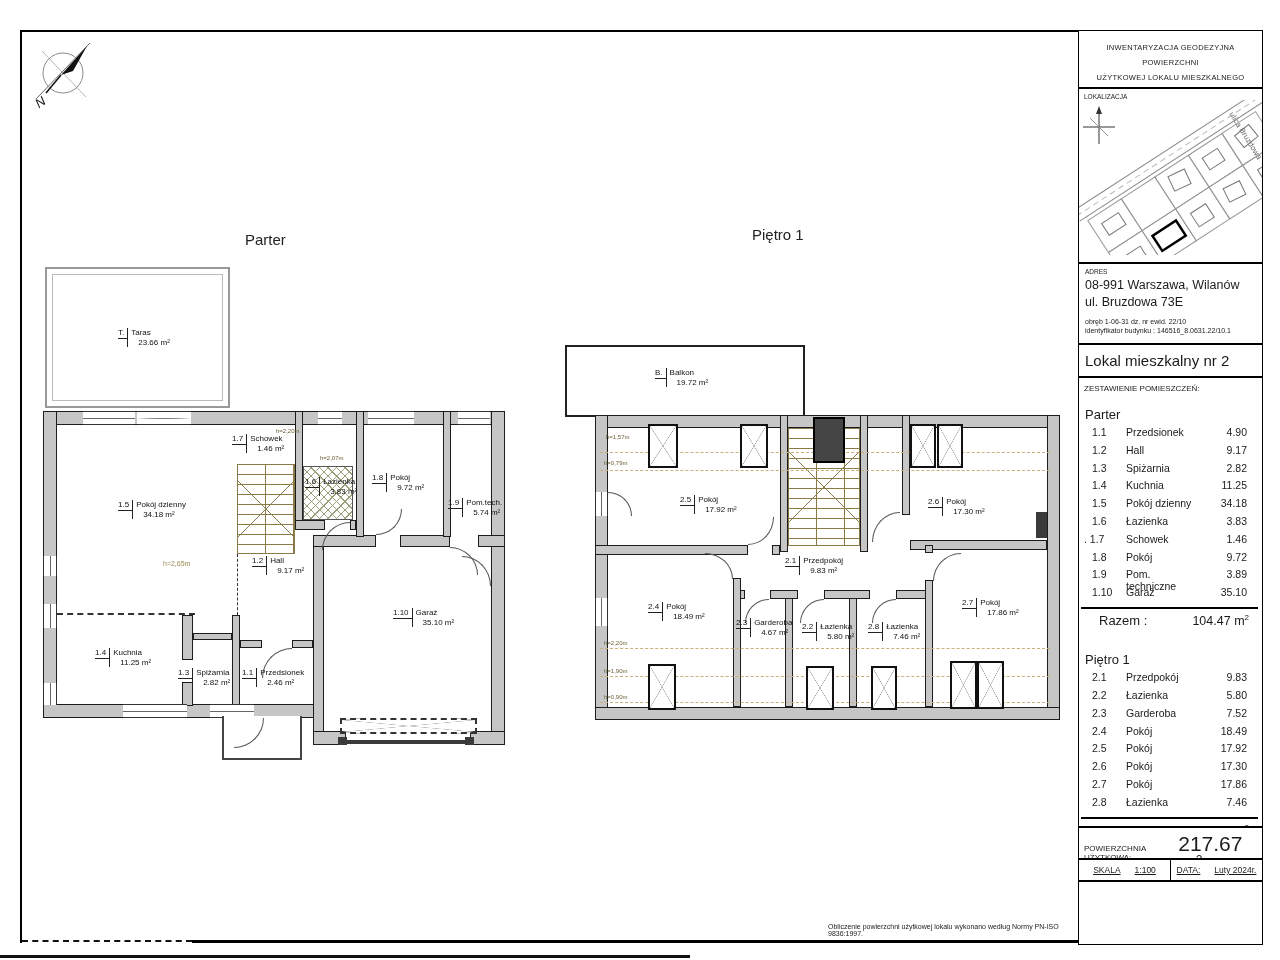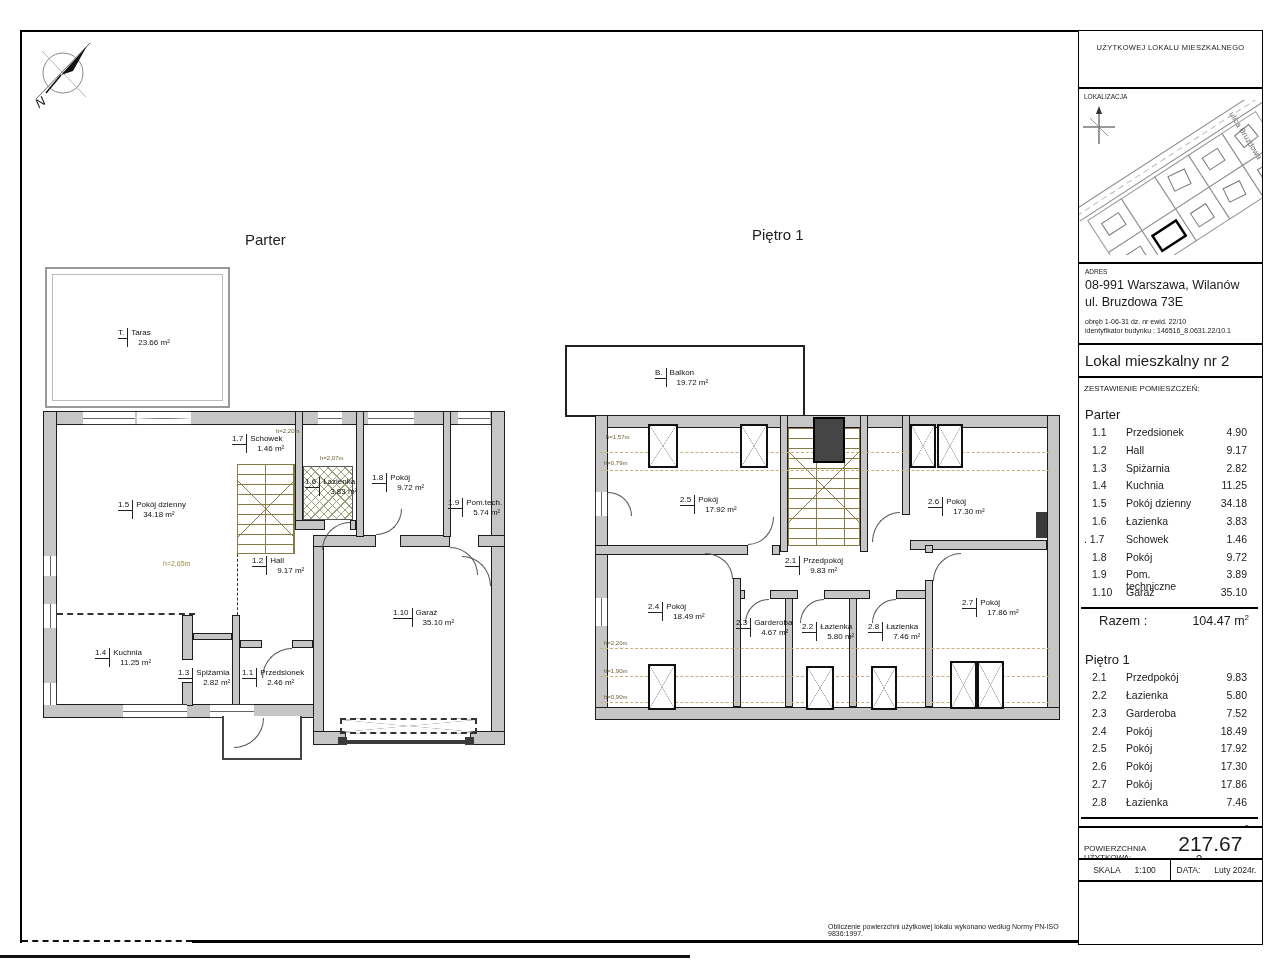--- a/index.html
+++ b/index.html
@@ -56,21 +56,21 @@
   .rname{flex:1;}
   .rarea{width:46px;text-align:right;padding-right:15px;}
   .razem{border-top:2px solid #000;margin:3px 4px 0 2px;display:flex;align-items:baseline;padding-top:4px;}
   .razem .rzl{font-size:13px;margin-left:18px;}
   .razem .rzv{font-size:12.5px;margin-left:auto;margin-right:9px;}
   sup{font-size:8px;}
   .totrow{display:flex;align-items:baseline;padding:5px 4px 0 5px;}
   .totlbl{font-size:8px;}
   .totval{font-size:21px;margin-left:auto;line-height:1;}
   .totval sup{font-size:12px;}
-  .metarow{display:flex;height:100%;}
+  .metarow{display:flex;height:100%;text-decoration:underline;}
   .metacell{flex:1;display:flex;align-items:center;justify-content:center;font-size:8.5px;gap:14px;}
   .metacell+.metacell{border-left:1px solid #000;}
   .note{position:absolute;left:828px;top:923px;width:250px;font-size:7px;color:#222;}
 </style>
 </head>
 <body>
 
 <div class="frame"></div>
 <div class="bdash"></div>
 <div class="bottom-artifact"></div>
@@ -346,20 +346,21 @@
 <div class="rlabel" style="left:962px;top:598px">
   <span class="rl-num">2.7</span>
   <span class="rl-body">
       <span>Pokój</span>
       <span class="rl-area">17.86 m²</span>
     </span>
 </div>
 
 <div class="sec" style="top:30px;height:58px">
   <div class="hdr">
+    <div>INWENTARYZACJA GEODEZYJNA POWIERZCHNI</div>
     <div>UŻYTKOWEJ LOKALU MIESZKALNEGO</div>
   </div>
 </div>
 
 <div class="sec" style="top:88px;height:175px">
   <div class="tiny" style="padding:4px 0 0 5px">LOKALIZACJA</div>
   <svg width="183" height="155" viewBox="0 0 183 155" style="display:block">
     <g stroke="#333" stroke-width="1" fill="none">
       <line x1="20" y1="10" x2="20" y2="44"></line>
       <line x1="4" y1="27" x2="36" y2="27"></line>

